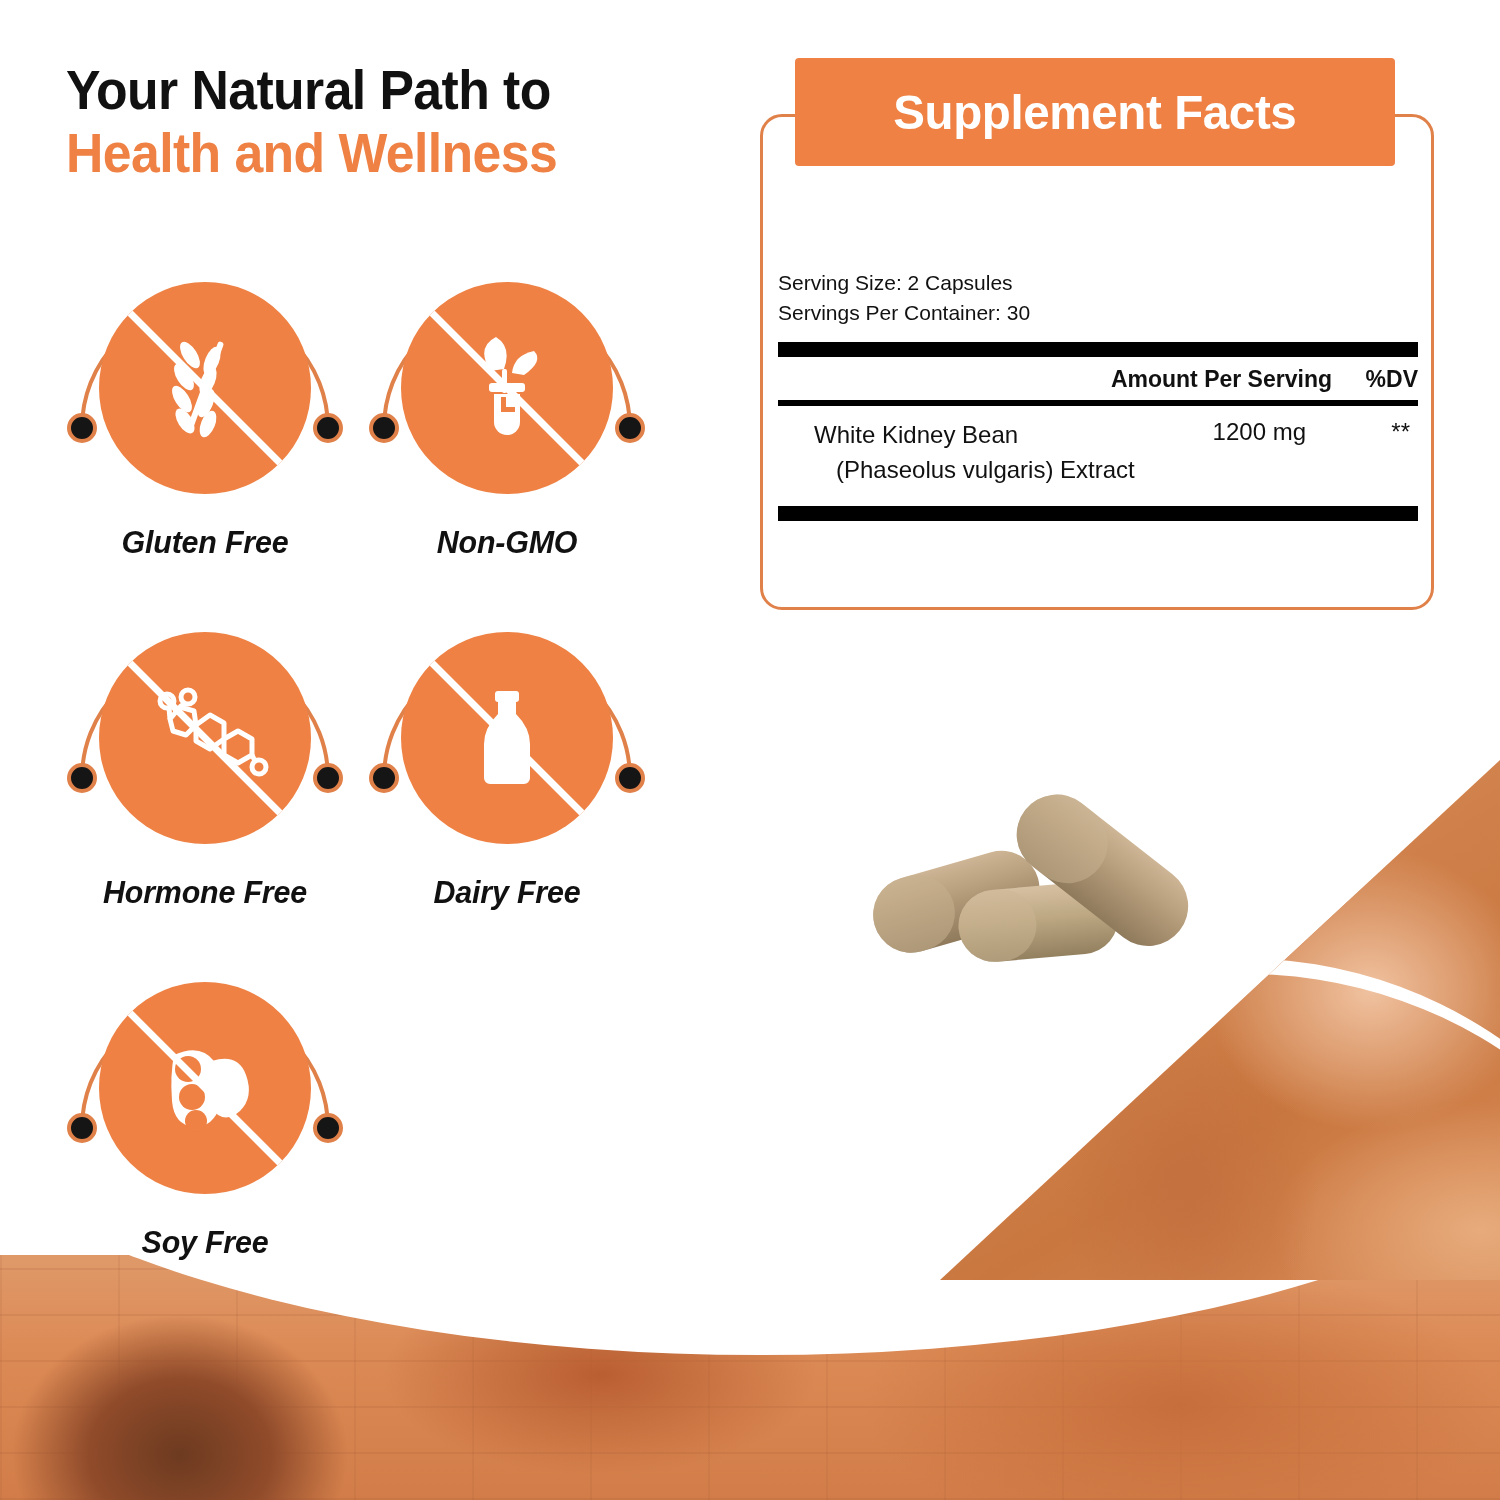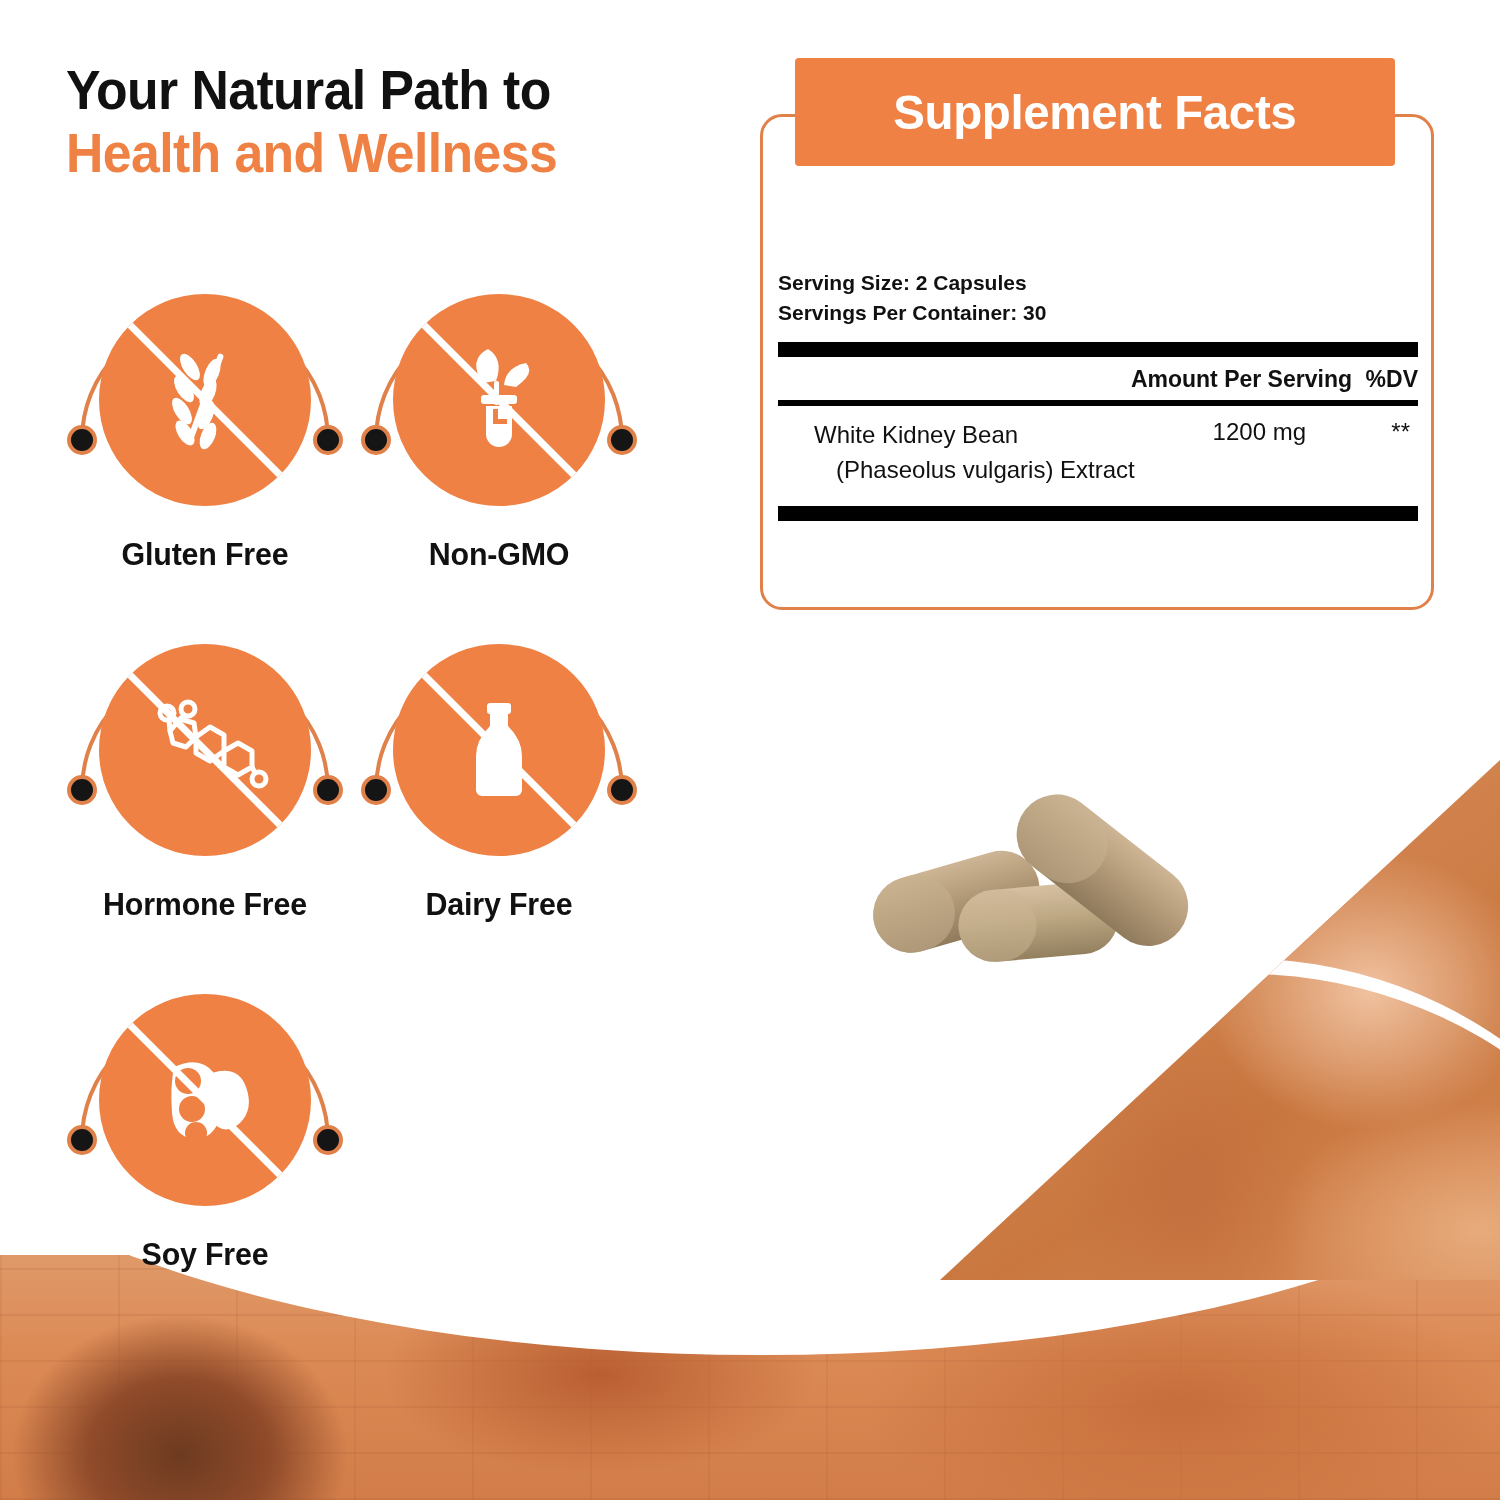--- a/index.html
+++ b/index.html
@@ -62,22 +62,22 @@
     transform:scaleX(.94);transform-origin:left center;
   }
   .headline .l2{
     font-size:55px;font-weight:700;color:#ee8143;
     letter-spacing:-0.6px;line-height:1.03;margin-top:6px;white-space:nowrap;
     transform:scaleX(.94);transform-origin:left center;
   }
 
   
   .badges{
-    position:absolute;left:60px;top:268px;width:620px;
-    display:grid;grid-template-columns:290px 290px;gap:0 4px;
+    position:absolute;left:60px;top:256px;width:620px;
+    display:grid;grid-template-columns:290px 290px;gap:0 12px;font-style:italic;
   }
   .badge{width:290px;height:350px;position:relative;}
   .badge .arc-wrap{position:absolute;left:0;top:0;width:290px;height:260px;}
   .badge .circle{
     position:absolute;left:50%;top:26px;transform:translateX(-50%);
     width:212px;height:212px;border-radius:50%;
     background:#ee8143;overflow:hidden;
   }
   .badge .glyph{position:absolute;left:50%;top:50%;transform:translate(-50%,-50%);}
   .badge .slash{
@@ -100,30 +100,30 @@
     position:absolute;left:795px;top:58px;width:600px;height:108px;
     background:#ee8143;border-radius:4px;
     display:flex;align-items:center;justify-content:center;
   }
   .sf-pill .title{
     font-size:49px;font-weight:700;color:#ffffff;letter-spacing:-0.4px;
     transform:scaleX(.97);
   }
   .sf-body{position:absolute;left:778px;top:160px;width:640px;}
   .sf-serv{
-    font-size:21px;font-weight:700;color:#111111;line-height:1.45;
+    font-size:21px;font-weight:400;color:#111111;line-height:1.45;
     padding-top:108px;
   }
   .bar-thick{height:15px;background:#000000;margin-top:13px;}
   .bar-mid{height:6px;background:#000000;}
   .sf-hdr{
     display:flex;justify-content:flex-end;align-items:baseline;
     font-size:23px;font-weight:700;color:#111;padding:9px 0 7px 0;
   }
-  .sf-hdr .aps{}
+  .sf-hdr .aps{margin-right:20px;}
   .sf-hdr .dv{width:66px;text-align:right;}
   .sf-row{position:relative;padding:12px 0 14px 0;min-height:74px;}
   .sf-row .nm{font-size:24px;color:#111;line-height:1.45;margin-left:36px;}
   .sf-row .nm .sub{display:block;padding-left:22px;}
   .sf-row .amt{position:absolute;right:112px;top:12px;font-size:24px;color:#111;}
   .sf-row .dv{position:absolute;right:8px;top:12px;font-size:24px;color:#111;}
   .sf-note{font-size:23px;color:#111;padding-top:11px;}
 
   
   .caps{position:absolute;left:848px;top:768px;width:400px;height:220px;}

